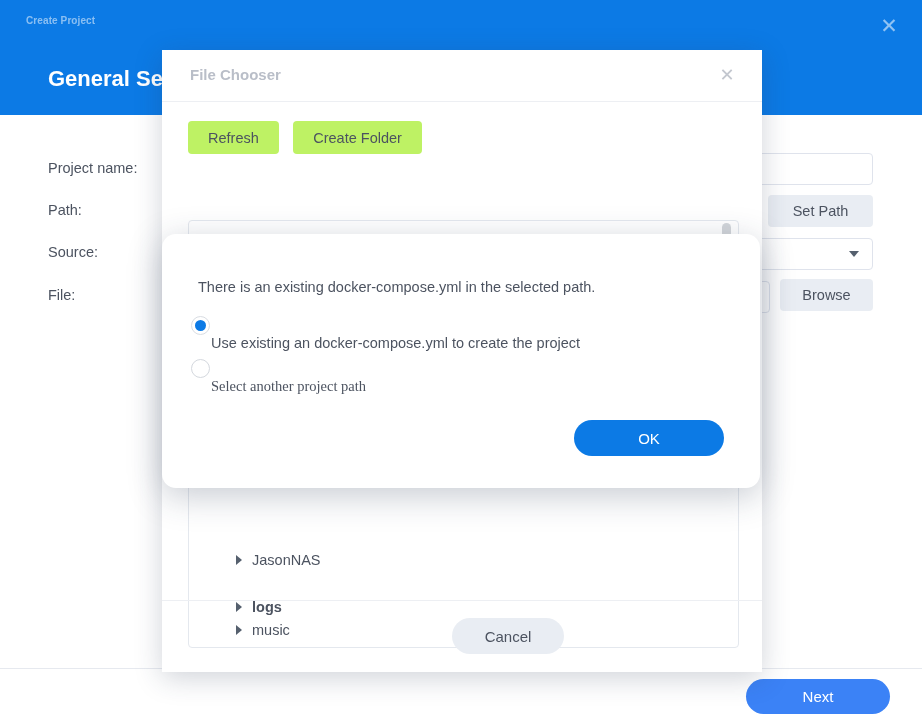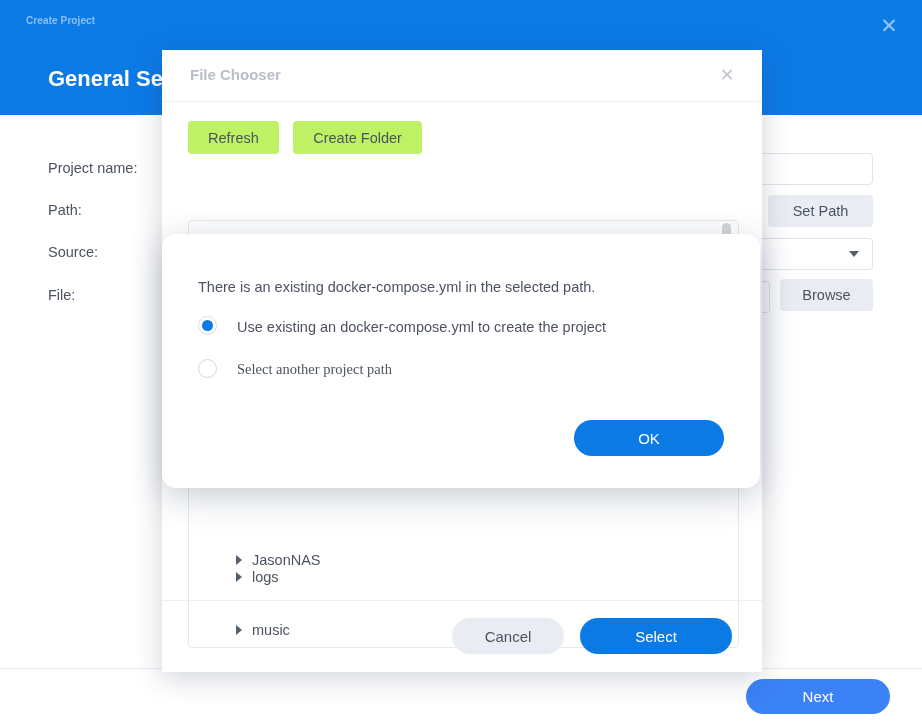--- a/index.html
+++ b/index.html
@@ -268,24 +268,25 @@
     box-sizing: border-box;
   }
   #confirm-message {
     position: absolute;
     left: 36px; top: 45px;
     font-size: 14.5px;
     color: #4c5360;
   }
   .radio-row {
     position: absolute;
-    left: 36px;
+    left: 29px;
     display: flex;
-    align-items: flex-end;
-    cursor: pointer;
+    align-items: flex-start;
+    cursor: pointer;
+    flex-direction: column;
   }
   #radio-row-use    { top: 82px; }
   #radio-row-select { top: 125px; font-family: Liberation Serif, serif; }
   .radio-outer {
     width: 19px; height: 19px;
     border-radius: 50%;
     border: 1px solid #d4d8de;
     background: #fff;
     box-sizing: border-box;
     display: flex;
@@ -363,37 +364,36 @@
       <span>My Favorites</span>
     </div>
     <div class="tree-node child" style="top:47px;">
       <span class="tw-caret-right"></span>
       <span>OneDriveSync</span>
     </div>
     <div class="tree-node child" style="top:327px;">
       <span class="tw-caret-right"></span>
       <span>JasonNAS</span>
     </div>
-    <div class="tree-node child" style="top:344px;">
+    <div class="tree-node child" style="top:374px;font-weight:bold;">
       <span class="tw-caret-right"></span>
       <span>logs</span>
     </div>
     <div class="tree-node child" style="top:397px;">
       <span class="tw-caret-right"></span>
       <span>music</span>
     </div>
 
     <div id="fc-scrollbar-track">
       <div id="fc-scrollbar-thumb"></div>
     </div>
   </div>
 
   <div id="fc-footer">
     <button id="btn-cancel">Cancel</button>
-    <button id="btn-select">Select</button>
   </div>
 </div>
 
 <div id="confirm-dialog">
   <div id="confirm-message">There is an existing docker-compose.yml in the selected path.</div>
 
   <div class="radio-row" id="radio-row-use">
     <span class="radio-outer checked">
       <span class="radio-dot"></span>
     </span>

